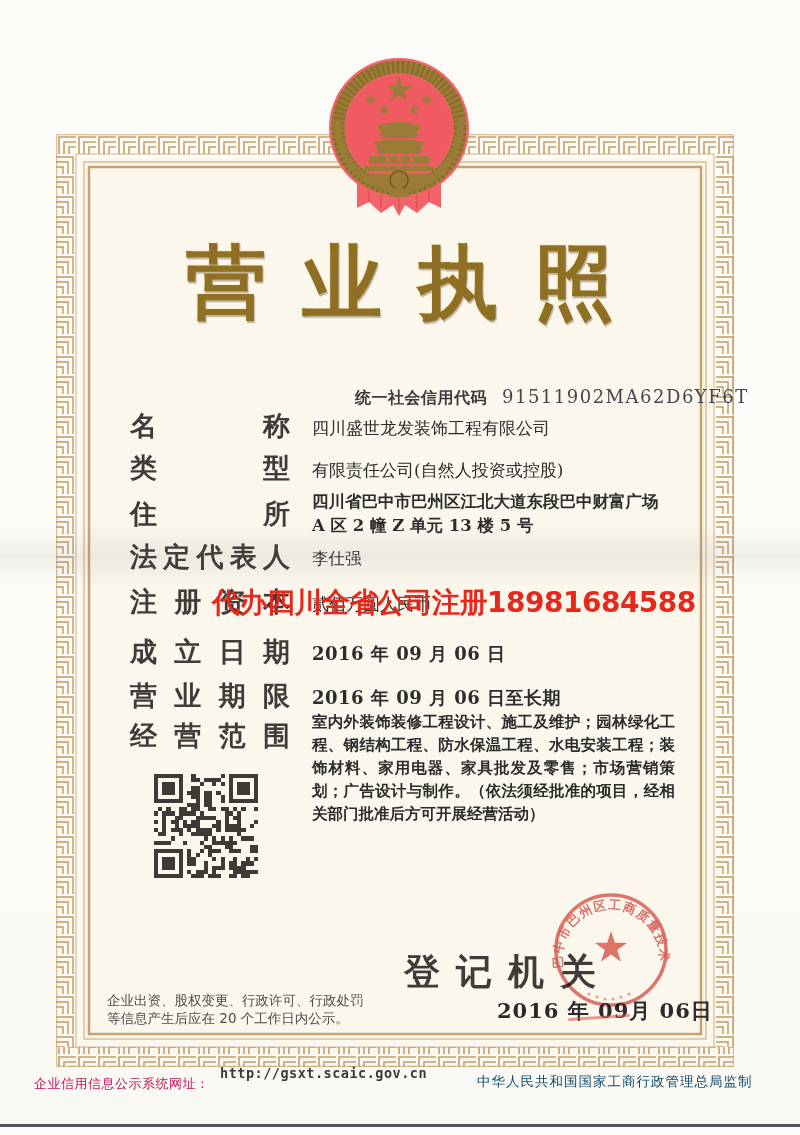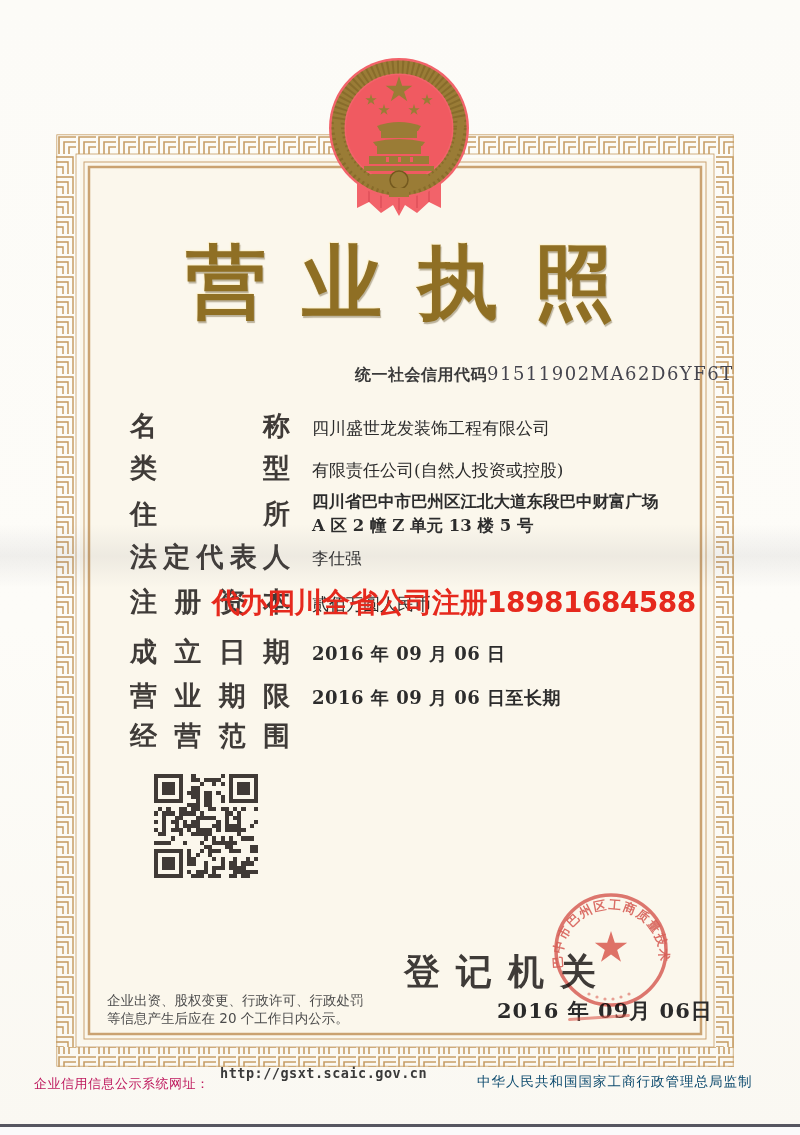--- a/index.html
+++ b/index.html
@@ -24,26 +24,26 @@
     position:absolute; left:60px; top:230px; width:680px; z-index:2;
     text-align:center; font-size:80px; font-weight:bold;
     letter-spacing:36px; text-indent:36px;
     color:#8f6f24;
     text-shadow:1px 2px 1px rgba(70,48,4,.35), -1px -1px 1px rgba(255,236,180,.55);
     font-family:"DejaVu Serif","Liberation Serif",serif;
   }
 
   .credit-line {
     position:absolute; left:355px; top:363px; z-index:2;
-    display:flex; align-items:baseline; white-space:nowrap;
+    display:flex; align-items:baseline; gap:15px; white-space:nowrap;
   }
   .credit-label { font-size:16px; font-weight:bold; color:#3a3a3a; letter-spacing:0.5px; }
   .credit-code {
     font-family:"DejaVu Serif","Liberation Serif",serif;
-    font-size:18px; color:#45454e; letter-spacing:1.5px;
+    font-size:18px; color:#45454e; letter-spacing:1.5px;margin-top:23px;
   }
 
   .row { position:absolute; left:130px; width:545px; display:flex; z-index:2; }
   .row-label {
     width:160px; flex:0 0 160px; margin-right:22px;
     display:flex; justify-content:space-between;
     font-size:27px; font-weight:600; color:#3f3b38; line-height:32px;
   }
   .row-value {
     font-family:"DejaVu Serif","Liberation Serif",serif;
@@ -255,20 +255,21 @@
     </div>
   <div class="row-value">2016 年 09 月 06 日至长期</div>
 </div>
 <div class="row r-scope">
   <div class="row-label">
       <span>经</span>
       <span>营</span>
       <span>范</span>
       <span>围</span>
     </div>
+  <div class="row-value">室内外装饰装修工程设计、施工及维护；园林绿化工程、钢结构工程、防水保温工程、水电安装工程；装饰材料、家用电器、家具批发及零售；市场营销策划；广告设计与制作。（依法须经批准的项目，经相关部门批准后方可开展经营活动）</div>
 </div>
 
 <div class="watermark">代办四川全省公司注册18981684588</div>
 
 <div class="qr">
   <svg id="qr-svg" width="104" height="104" viewBox="0 0 25 25" shape-rendering="crispEdges">
       <rect x="0" y="0" width="25" height="25" fill="#fbf7ec"></rect>
       <rect x="9" y="0" width="1" height="1" fill="#403a36"></rect>
       <rect x="16" y="0" width="1" height="1" fill="#403a36"></rect>
       <rect x="9" y="1" width="1" height="1" fill="#403a36"></rect>

